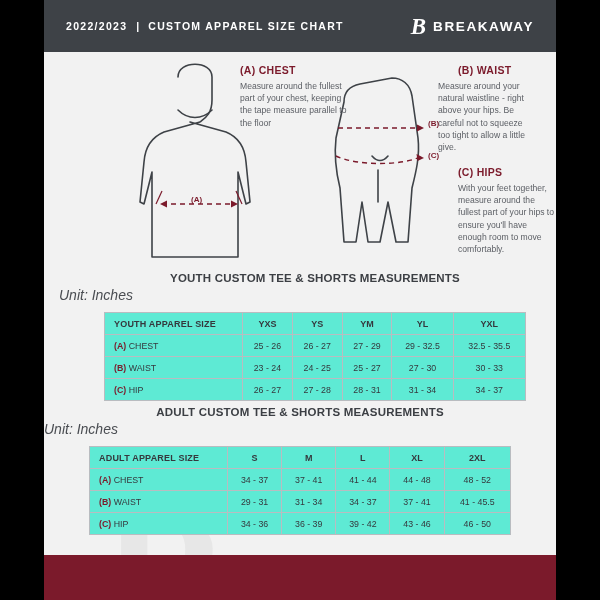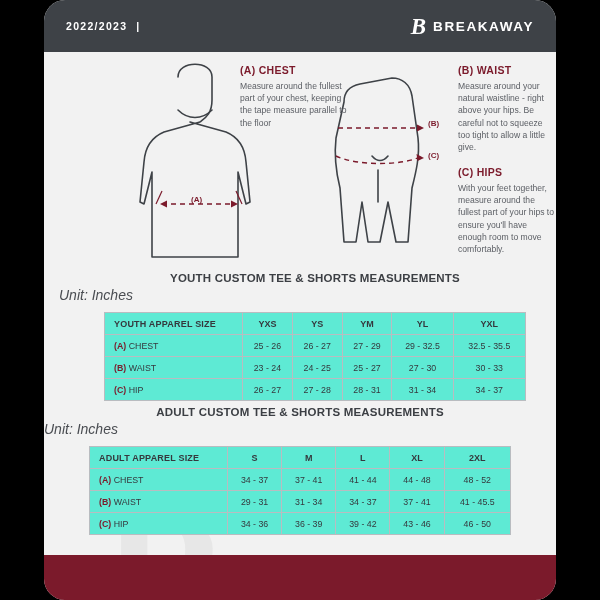--- a/index.html
+++ b/index.html
@@ -14,21 +14,20 @@
     overflow: hidden;
   }
   .page {
     position: absolute;
     left: 44px;
     top: 0;
     width: 512px;
     height: 600px;
     background: #f2f2f2;
     overflow: hidden;
-    border-radius: 21px;
   }
   
   .watermark {
     position: absolute;
     left: 60px;
     top: 440px;
     font-family: "Liberation Serif", serif;
     font-size: 170px;
     font-weight: bold;
     color: #e7e7e7;
@@ -161,20 +160,21 @@
 </head>
 <body>
 
 <div class="page">
 
   <div class="watermark">B</div>
 
   <div class="header">
     <span class="hdr-title">2022/2023</span>
     <span class="hdr-sep">|</span>
+    <span class="hdr-title">CUSTOM APPAREL SIZE CHART</span>
     <span class="hdr-right">
       <span class="hdr-logo-b">B</span>
       <span class="hdr-brand">BREAKAWAY</span>
     </span>
   </div>
 
   <div class="illus">
     <svg width="512" height="218" viewBox="0 0 512 218">
       <g fill="none" stroke="#3e4247" stroke-width="1.6" stroke-linecap="round" stroke-linejoin="round">
 
@@ -210,21 +210,21 @@
         <path d="M292 104 C312 114 360 114 378 104" stroke-dasharray="5,4" fill="none"></path>
       </g>
       <polygon points="380,76 373,72.5 373,79.5" fill="#7b1a2b"></polygon>
       <polygon points="380,106 372.5,102 373.5,109" fill="#7b1a2b"></polygon>
     </svg>
 
     <div class="label-head" style="left:196px; top:12px;">(A) CHEST</div>
     <div class="label-body" style="left:196px; top:28px; width:110px;">Measure around the fullest part of your chest, keeping the tape measure parallel to the floor</div>
 
     <div class="label-head" style="left:414px; top:12px;">(B) WAIST</div>
-    <div class="label-body" style="left:414px; top:28px; width:92px;">Measure around your natural waistline - right above your hips. Be careful not to squeeze too tight to allow a little give.</div>
+    <div class="label-body" style="left:394px; top:28px; width:92px;">Measure around your natural waistline - right above your hips. Be careful not to squeeze too tight to allow a little give.</div>
 
     <div class="label-head" style="left:414px; top:114px;text-align:center;">(C) HIPS</div>
     <div class="label-body" style="left:414px; top:130px; width:96px;">With your feet together, measure around the fullest part of your hips to ensure you'll have enough room to move comfortably.</div>
 
     <div class="tag" style="left:147px; top:143px;">(A)</div>
     <div class="tag" style="left:384px; top:67px;">(B)</div>
     <div class="tag" style="left:384px; top:99px;">(C)</div>
   </div>
 
   <div class="sec1">

